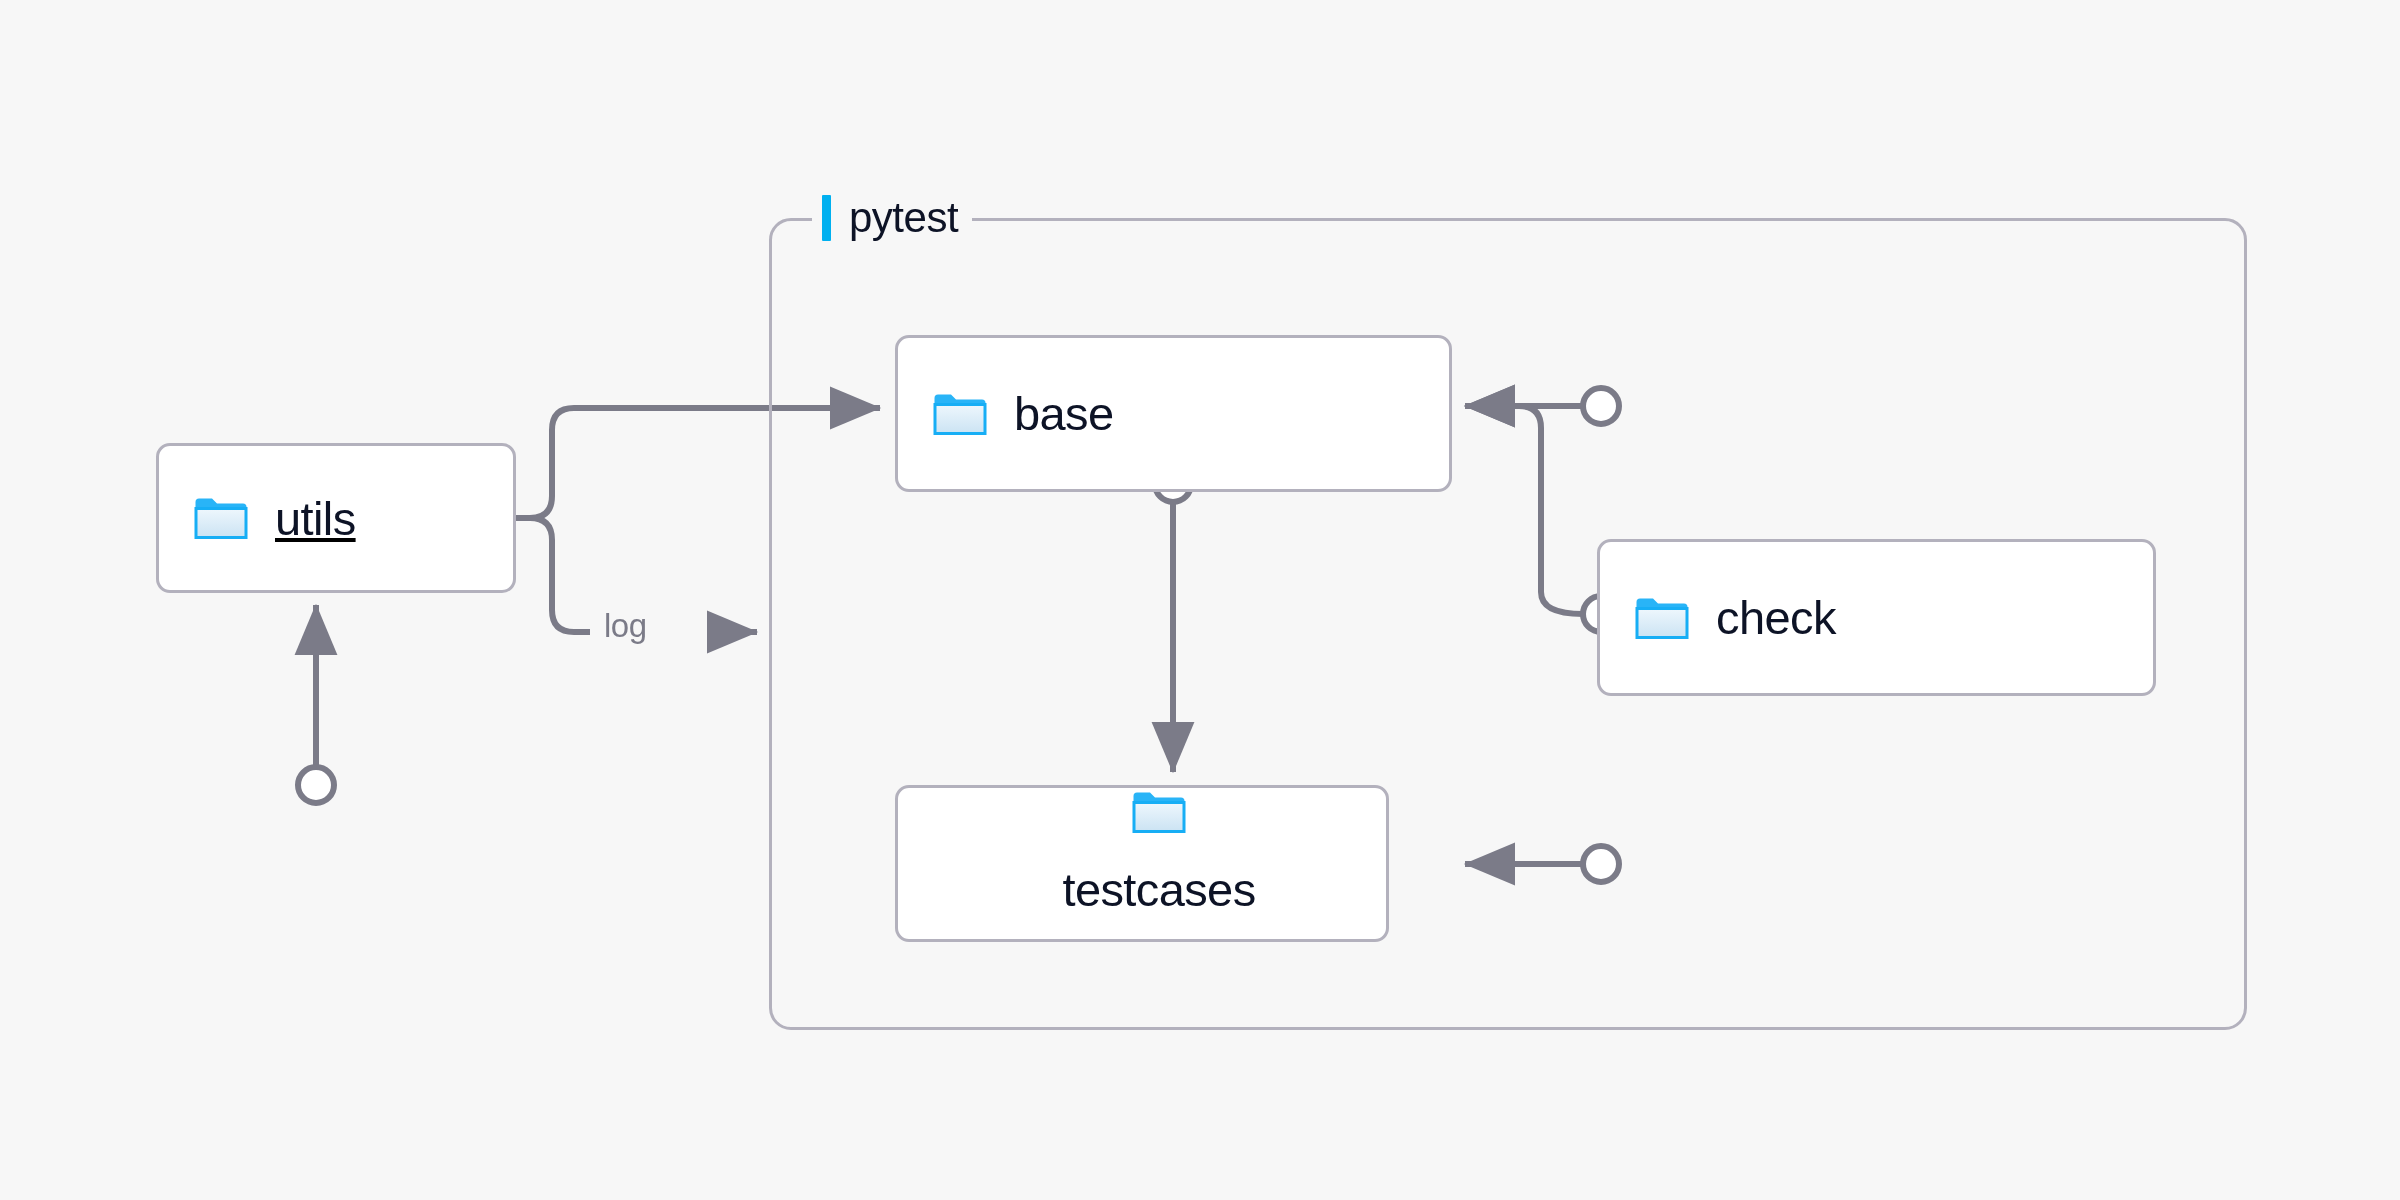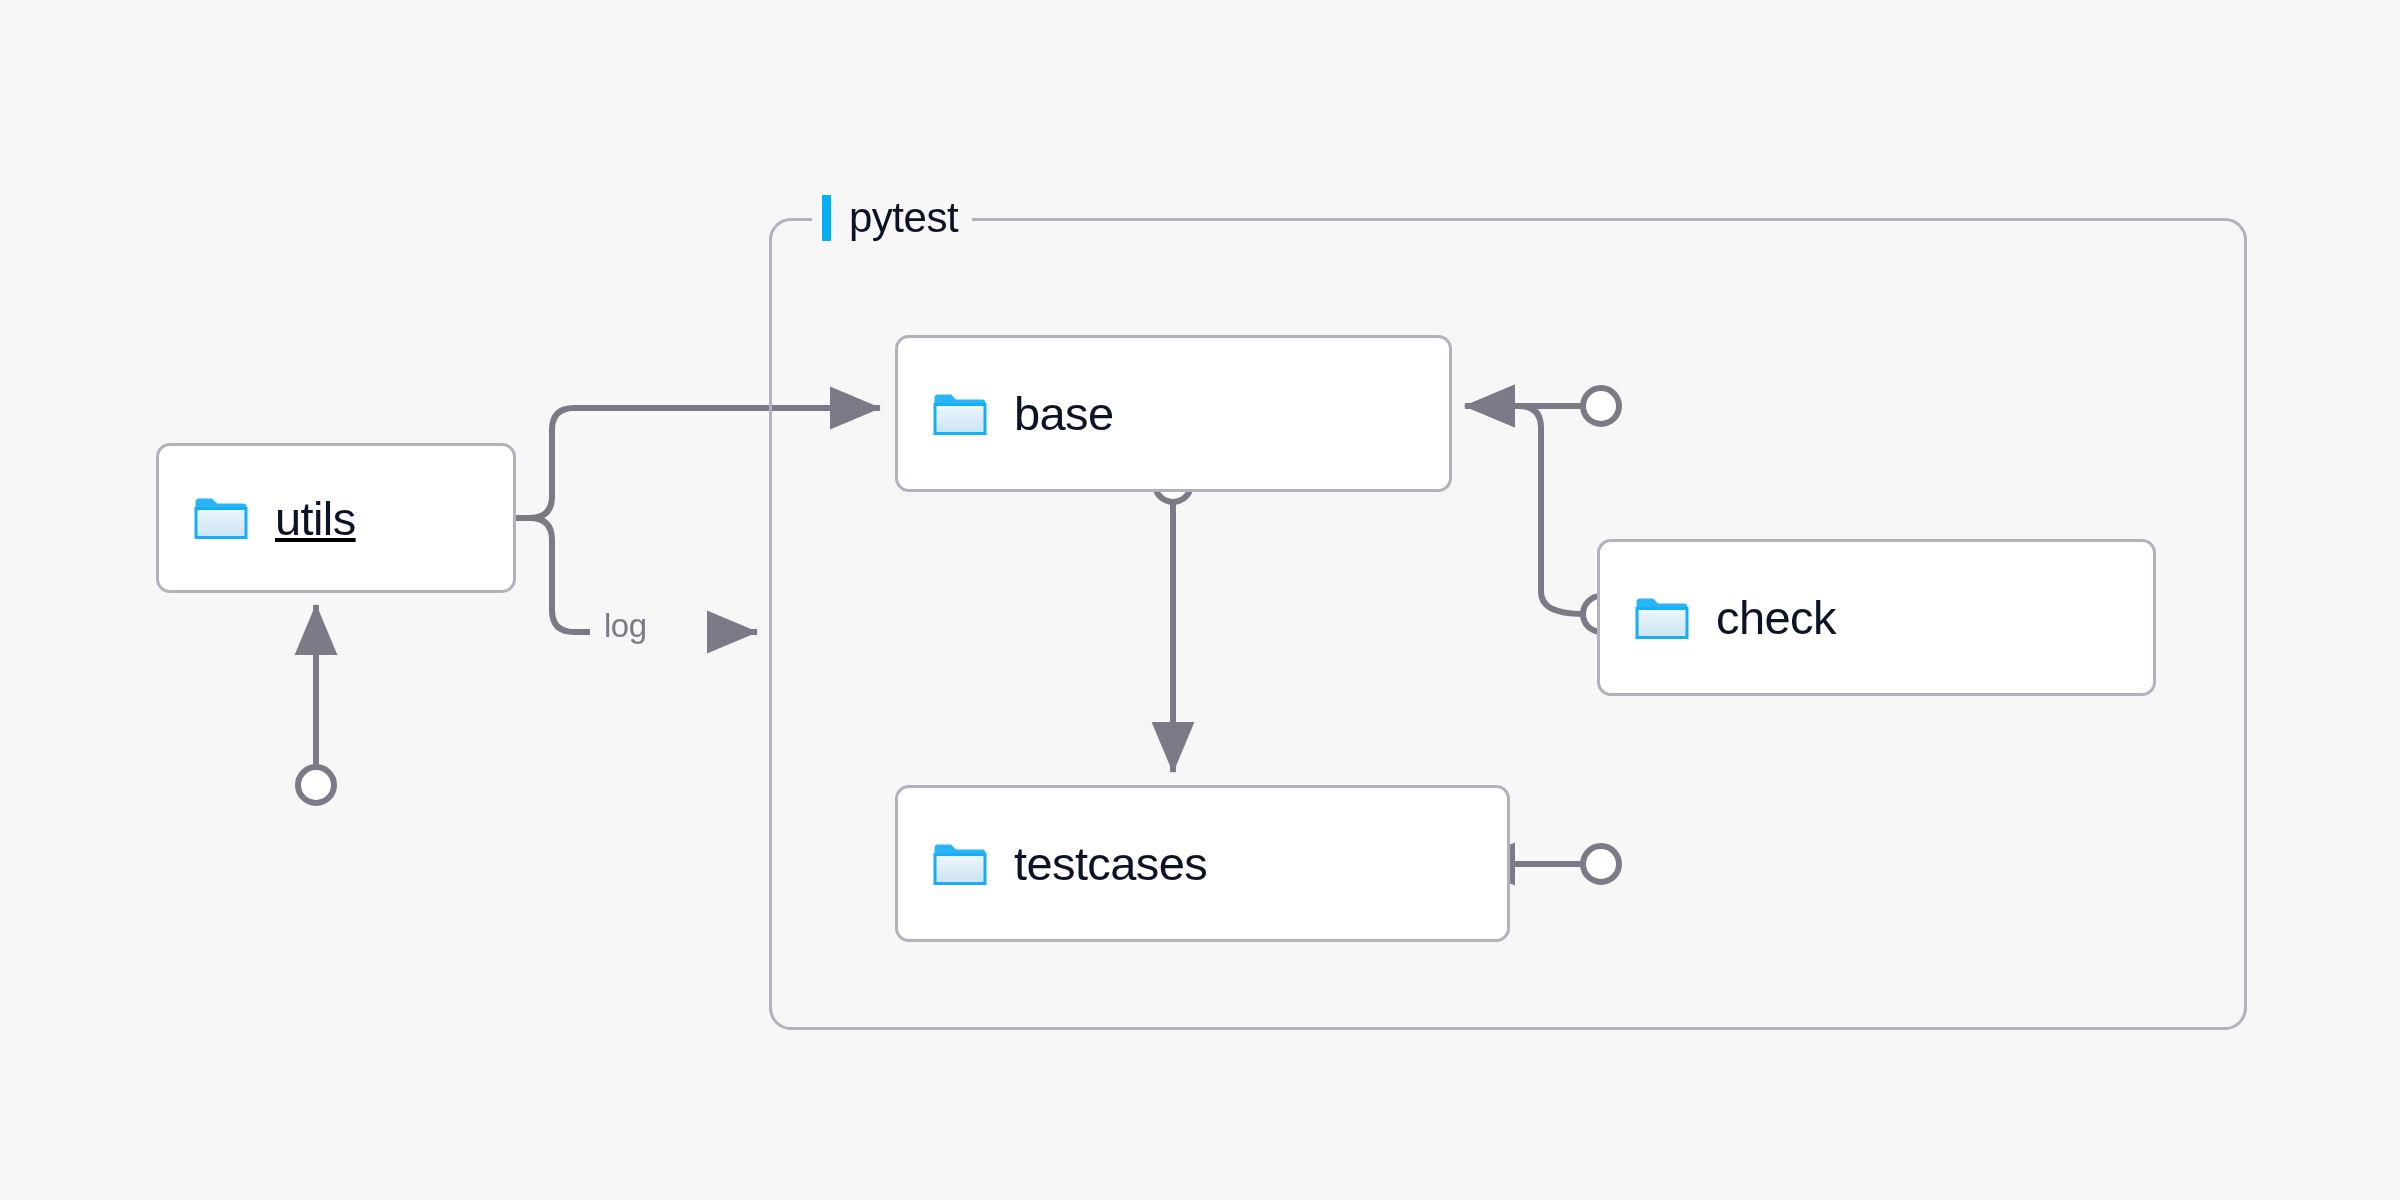--- a/index.html
+++ b/index.html
@@ -162,21 +162,21 @@
 
   <div class="node" style="left:895px; top:327px; width:557px; height:157px;margin-top:8px;">
     <svg class="folder-icon" viewBox="0 0 56 48">
       <path d="M2.5 8 Q2.5 4.5 6 4.5 L19 4.5 L24 9.5 L50 9.5 Q53.5 9.5 53.5 13 L53.5 15 L2.5 15 Z" fill="#29b4f7"></path>
       <path d="M3 14.5 L53 14.5 L53 43.5 L3 43.5 Z" fill="url(#folderGradLocal)"></path>
       <path d="M3 14.5 L53 14.5 L53 43.5 L3 43.5 Z" fill="none" stroke="#17aef5" stroke-width="3"></path>
     </svg>
     <span class="node-label">base</span>
   </div>
 
-  <div class="node" style="left:895px; top:785px; width:615px; height:157px;">
+  <div class="node" style="left:895px; top:785px; width:494px; height:157px;flex-direction:column;">
     <svg class="folder-icon" viewBox="0 0 56 48">
       <path d="M2.5 8 Q2.5 4.5 6 4.5 L19 4.5 L24 9.5 L50 9.5 Q53.5 9.5 53.5 13 L53.5 15 L2.5 15 Z" fill="#29b4f7"></path>
       <path d="M3 14.5 L53 14.5 L53 43.5 L3 43.5 Z" fill="url(#folderGradLocal)"></path>
       <path d="M3 14.5 L53 14.5 L53 43.5 L3 43.5 Z" fill="none" stroke="#17aef5" stroke-width="3"></path>
     </svg>
     <span class="node-label">testcases</span>
   </div>
 
 
   <div class="node" style="left:1597px; top:539px; width:559px; height:157px;">

